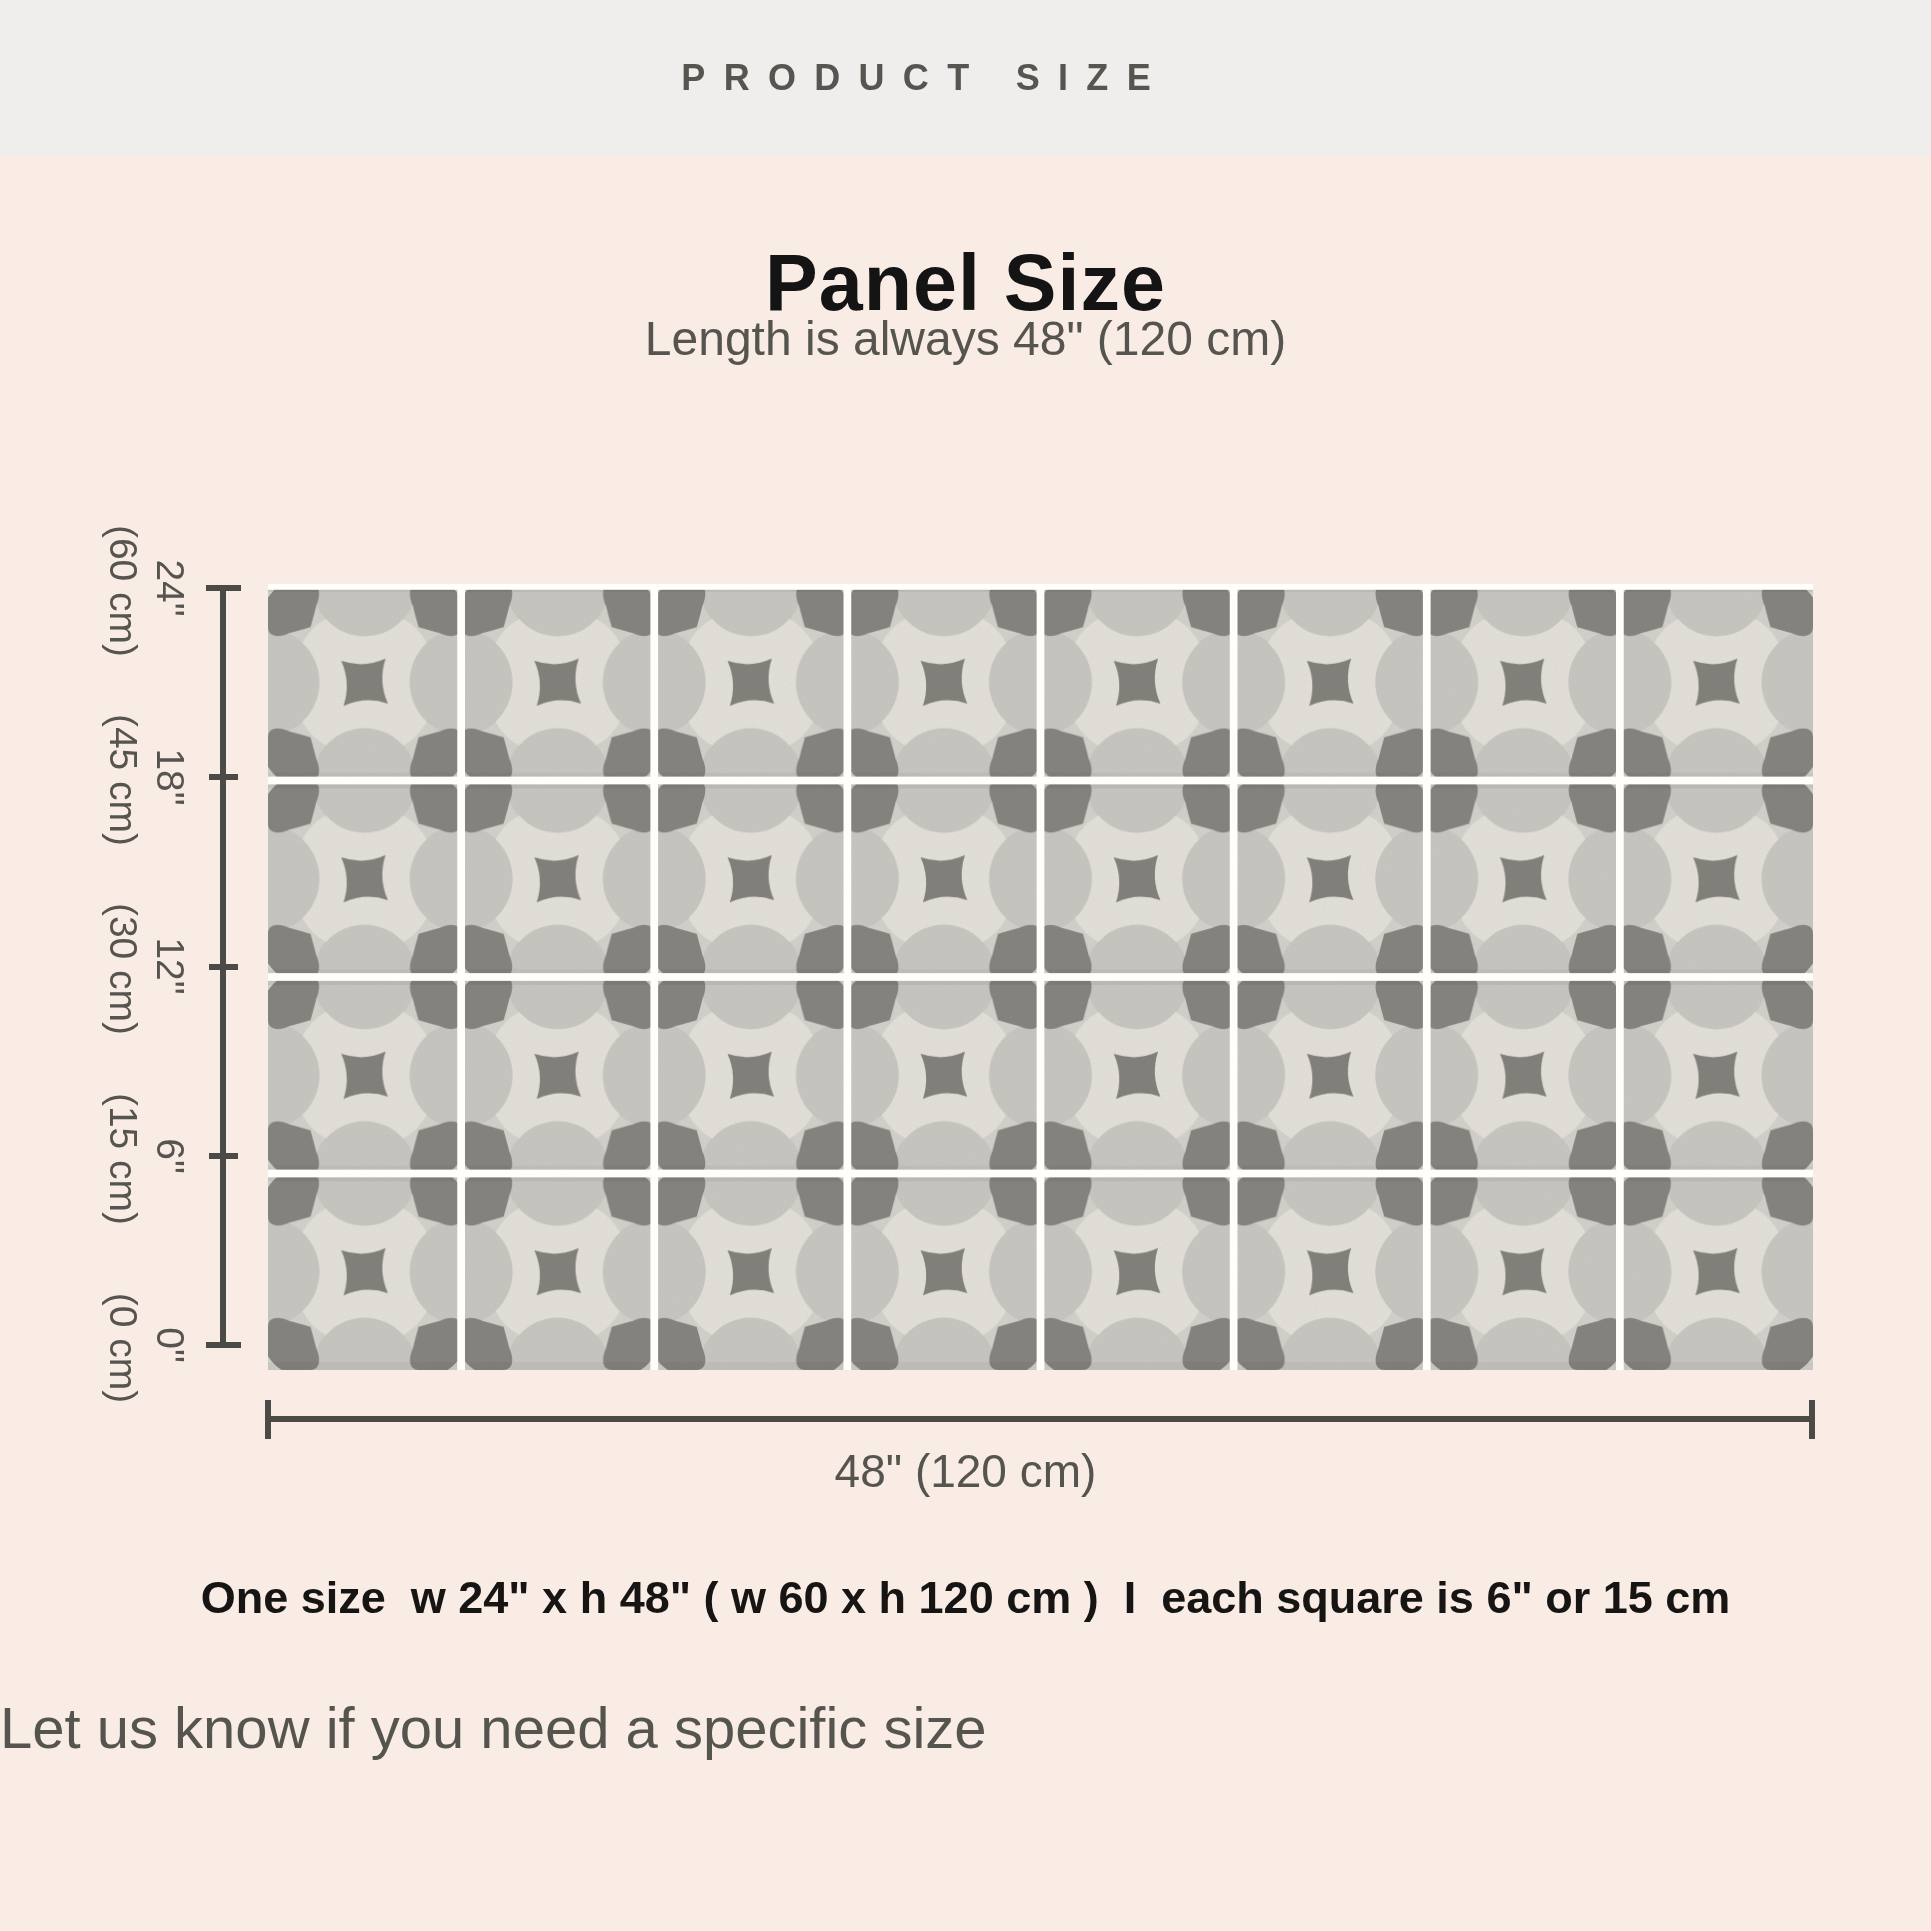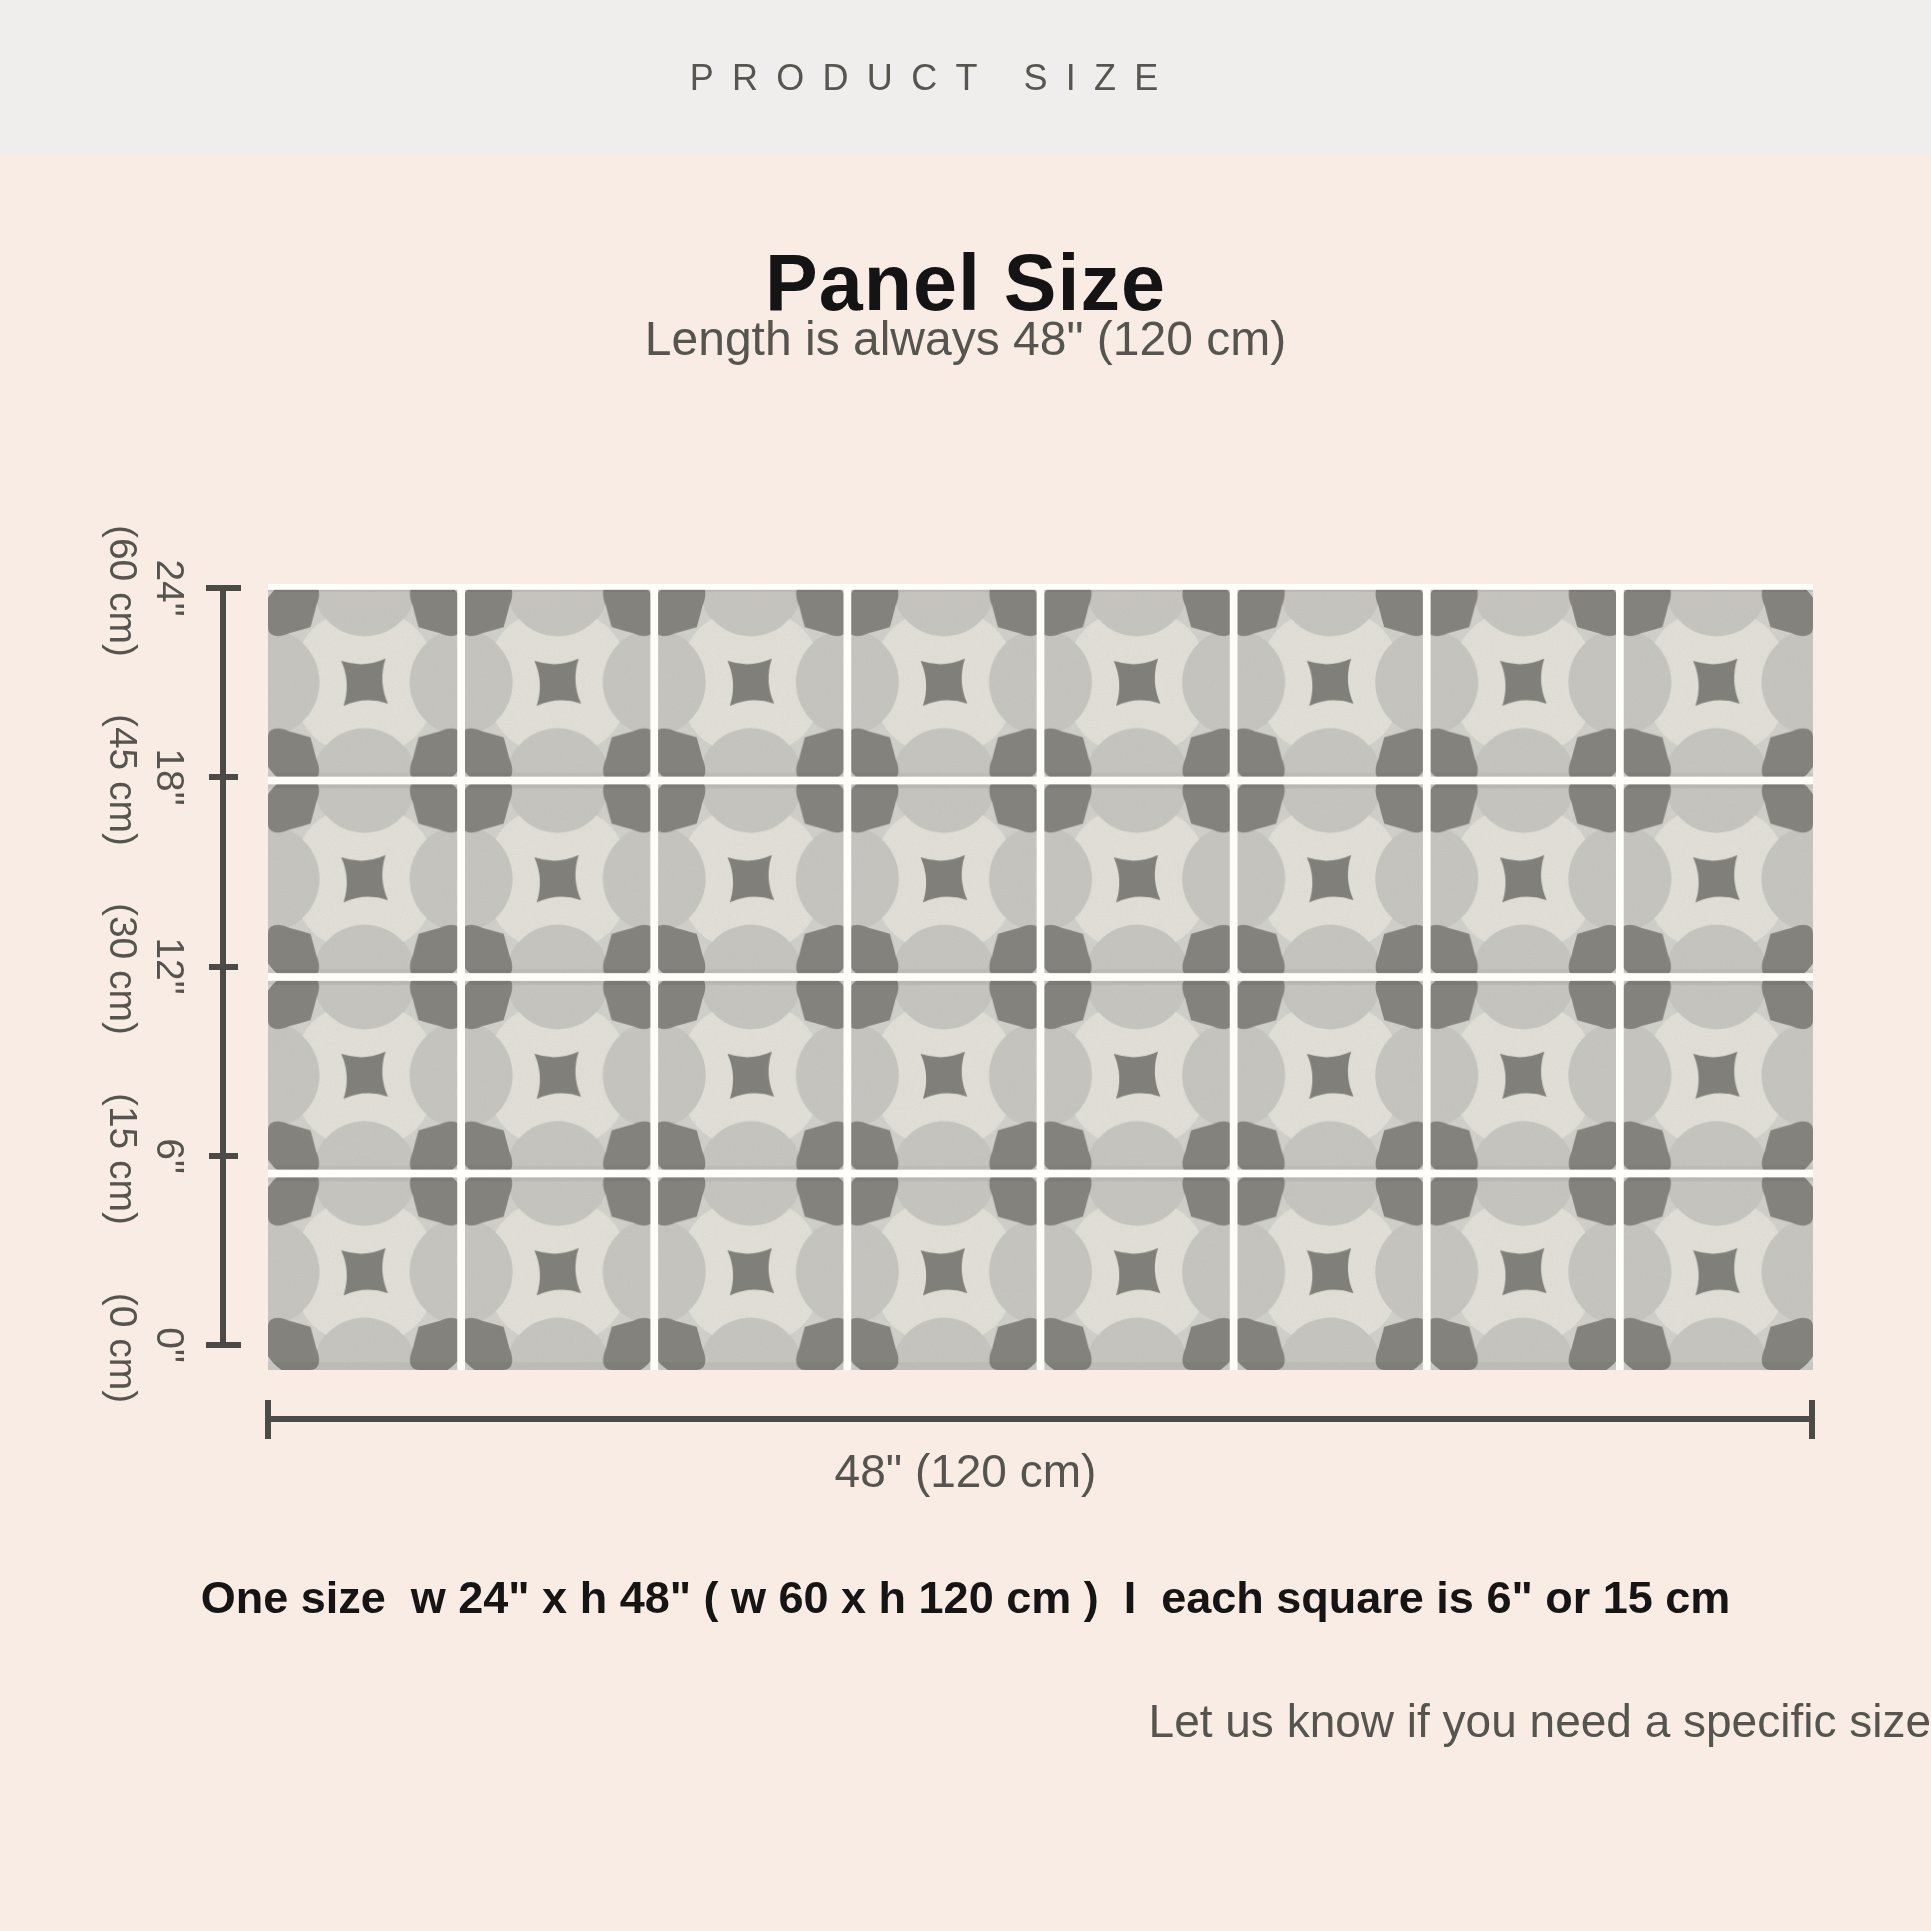--- a/index.html
+++ b/index.html
@@ -5,23 +5,23 @@
   html,body{margin:0;padding:0;}
   body{
     width:1931px;height:1931px;position:relative;
     font-family:"Liberation Sans", sans-serif;
     background:#f8ece5;overflow:hidden;
   }
   .abs{position:absolute;}
   
   #top-band{left:0;top:0;width:1931px;height:156px;background:#efeeec;}
   #product-size-title{
-    left:8px;top:0;width:1832px;height:156px;
+    left:0;top:0;width:1832px;height:156px;
     display:flex;align-items:center;justify-content:center;
-    font-size:36px;letter-spacing:18.3px;color:#56554f;font-weight:400;
+    font-size:36px;letter-spacing:18.3px;color:#56554f;font-weight:700;
     text-indent:18.3px;
   }
   
   #panel-title{
     left:0;top:217px;width:1931px;text-align:center;
     font-size:79px;font-weight:bold;color:#141414;letter-spacing:1px;margin-top:20px;
   }
   #panel-subtitle{
     left:0;top:311px;width:1931px;text-align:center;
     font-size:48px;color:#55544e;
@@ -45,22 +45,22 @@
   #hruler-label{
     left:0;top:1444px;width:1931px;text-align:center;
     font-size:46px;color:#55544e;
   }
   
   #size-line{
     left:0;top:1572px;width:1931px;text-align:center;
     font-size:45px;font-weight:bold;color:#161514;white-space:pre-wrap;
   }
   #note-line{
-    left:0;top:1694px;width:1931px;text-align:right;
-    font-size:46px;color:#55544e;
+    left:0;top:1694px;width:1931px;text-align:left;
+    font-size:58px;color:#55544e;
   }
 </style>
 </head>
 <body>
 
 <div class="abs" id="top-band" style="background: rgb(239, 238, 236);"></div>
 <div class="abs" id="product-size-title">PRODUCT SIZE</div>
 
 <div class="abs" id="panel-title">Panel Size</div>
 <div class="abs" id="panel-subtitle">Length is always 48" (120 cm)</div>

